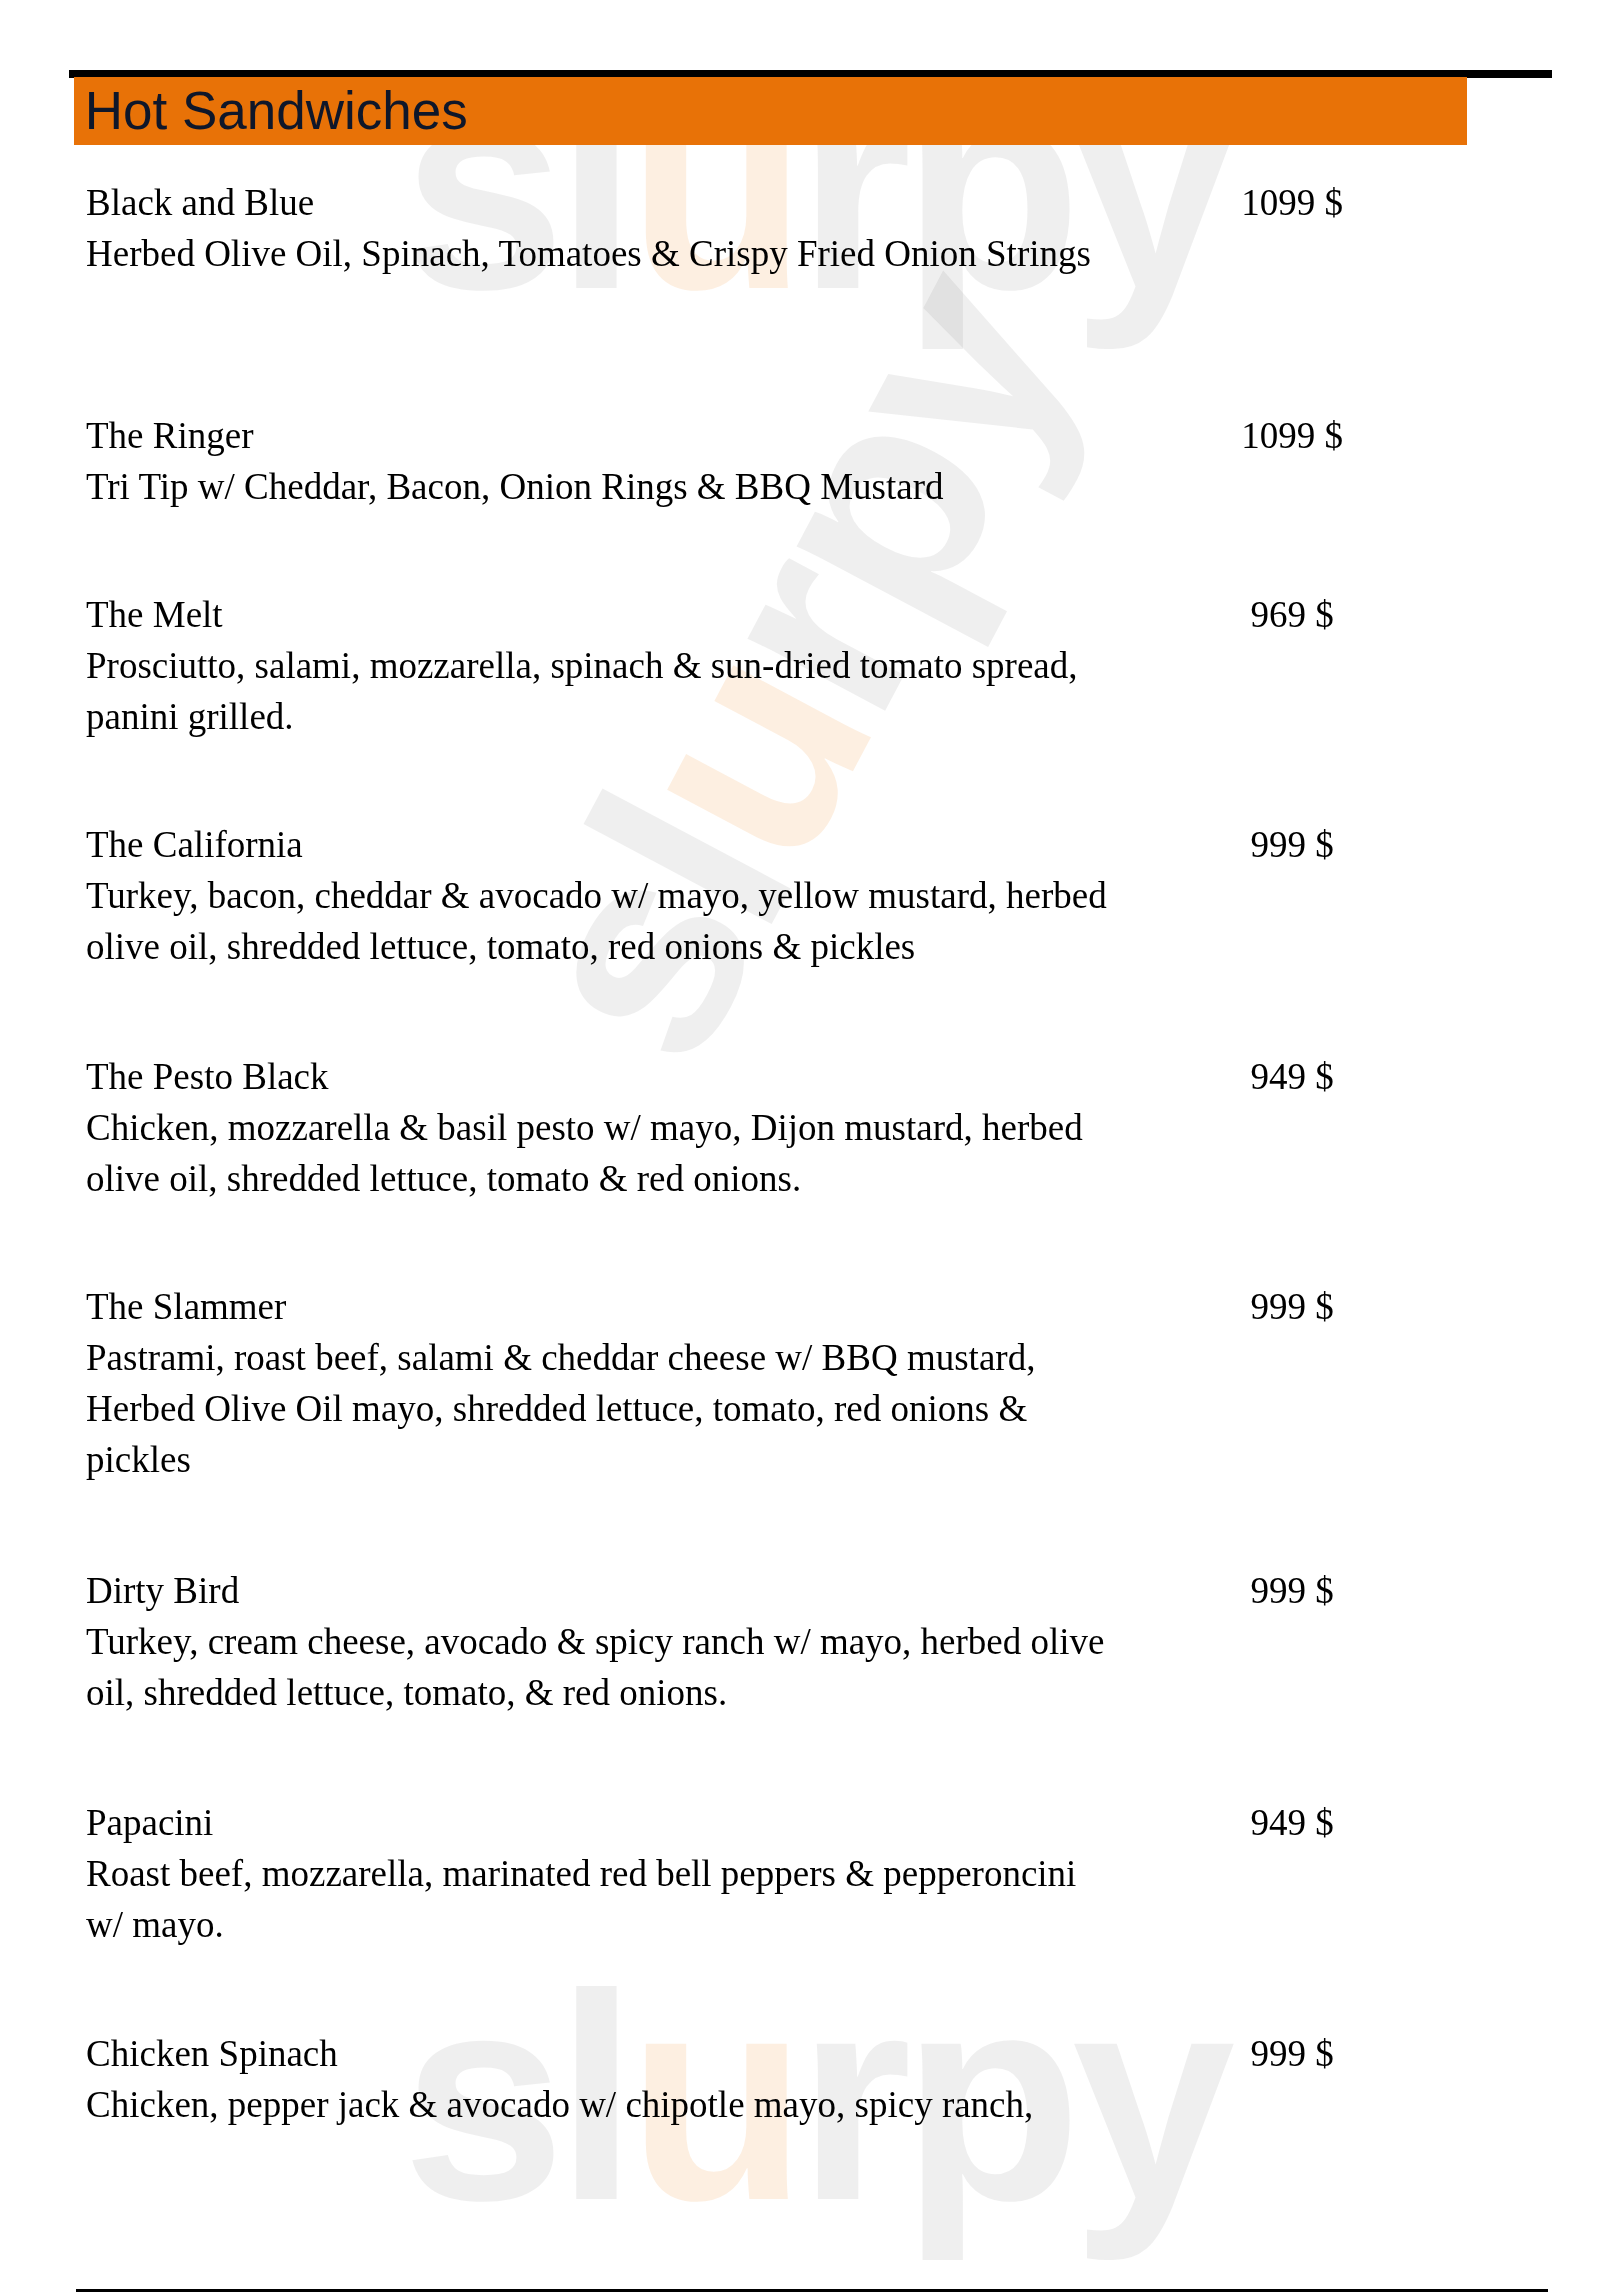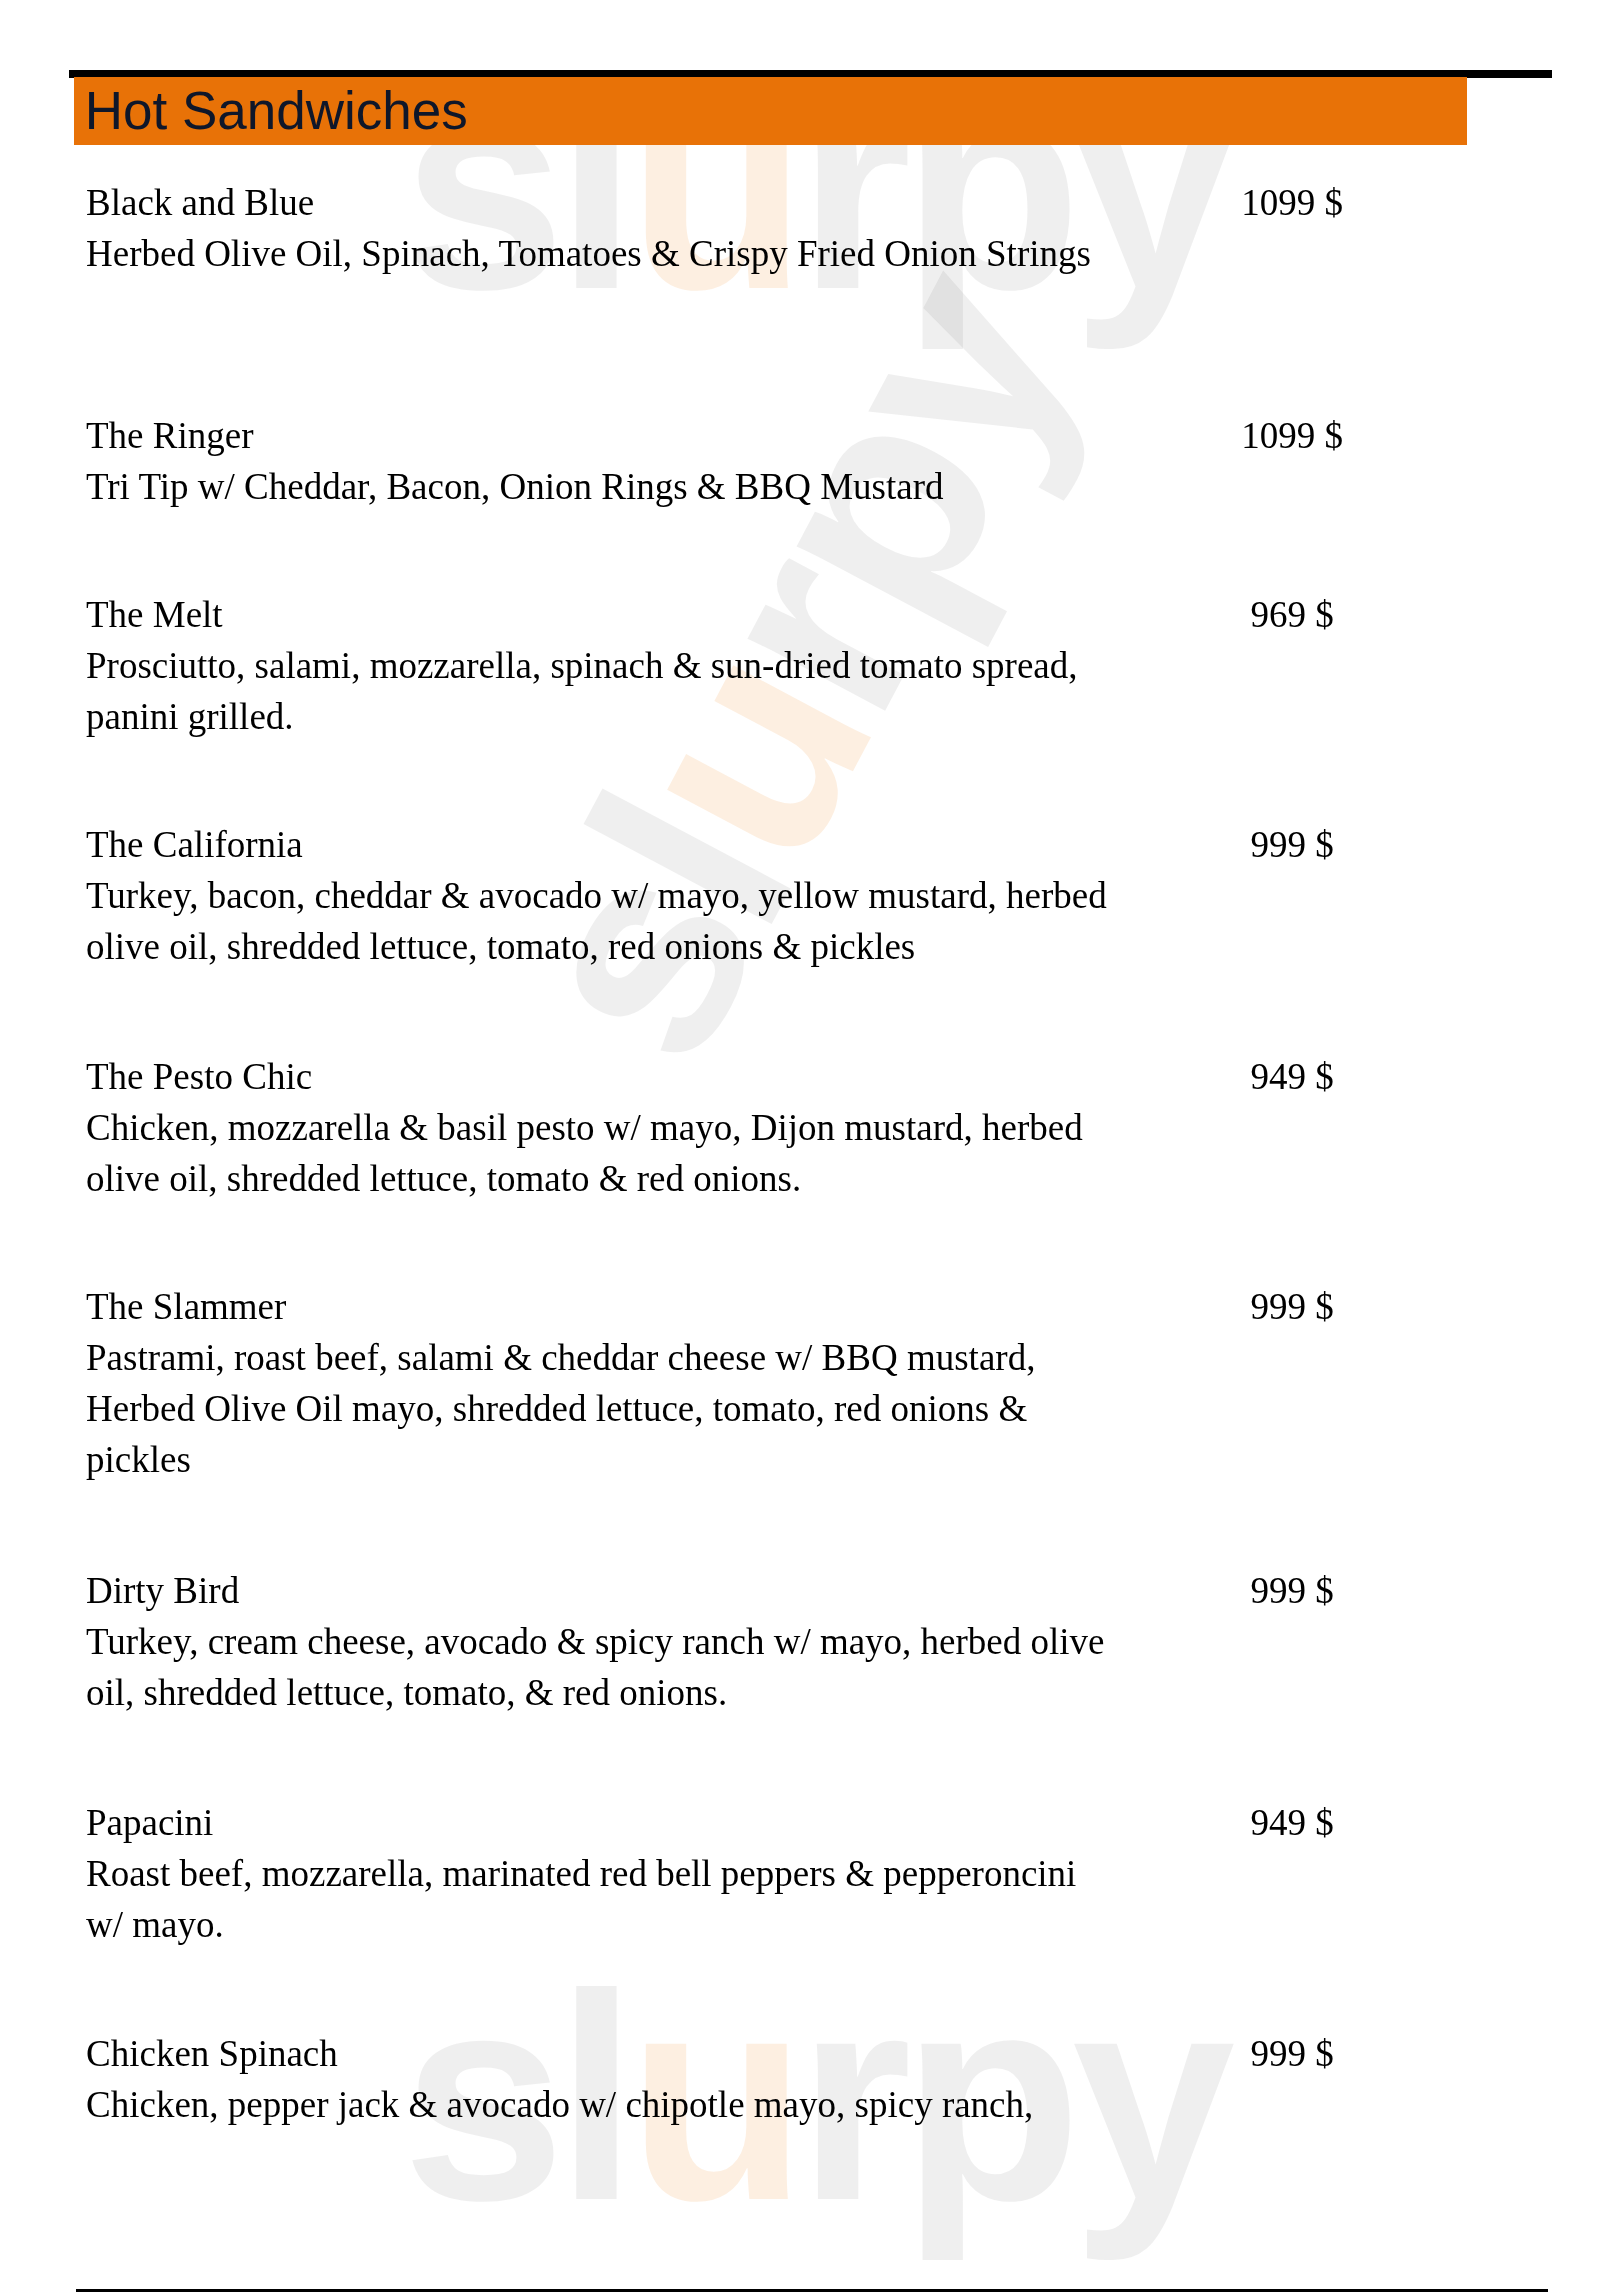--- a/index.html
+++ b/index.html
@@ -63,21 +63,21 @@
 <div class="item" style="top:819px;">
   <div class="name">The California</div>
   <div class="price">999 $</div>
   <div class="desc">
     <div>Turkey, bacon, cheddar &amp; avocado w/ mayo, yellow mustard, herbed</div>
     <div>olive oil, shredded lettuce, tomato, red onions &amp; pickles</div>
   </div>
 </div>
 
 <div class="item" style="top:1051px;">
-  <div class="name">The Pesto Chic</div>
+  <div class="name">The Pesto Black</div>
   <div class="price">949 $</div>
   <div class="desc">
     <div>Chicken, mozzarella &amp; basil pesto w/ mayo, Dijon mustard, herbed</div>
     <div>olive oil, shredded lettuce, tomato &amp; red onions.</div>
   </div>
 </div>
 
 <div class="item" style="top:1281px;">
   <div class="name">The Slammer</div>
   <div class="price">999 $</div>

